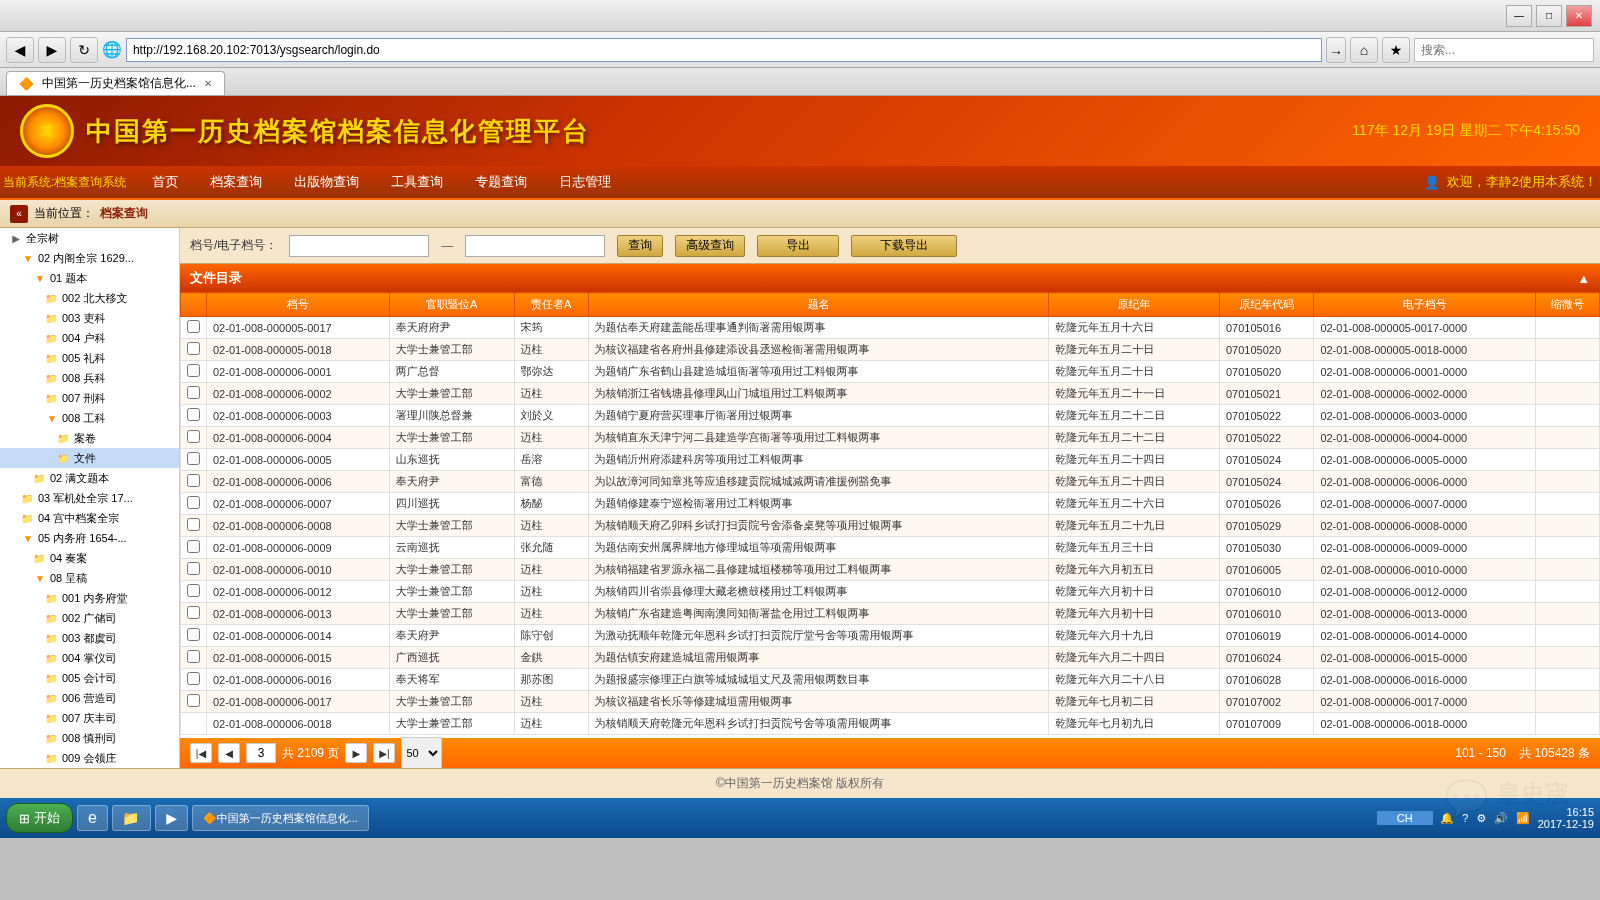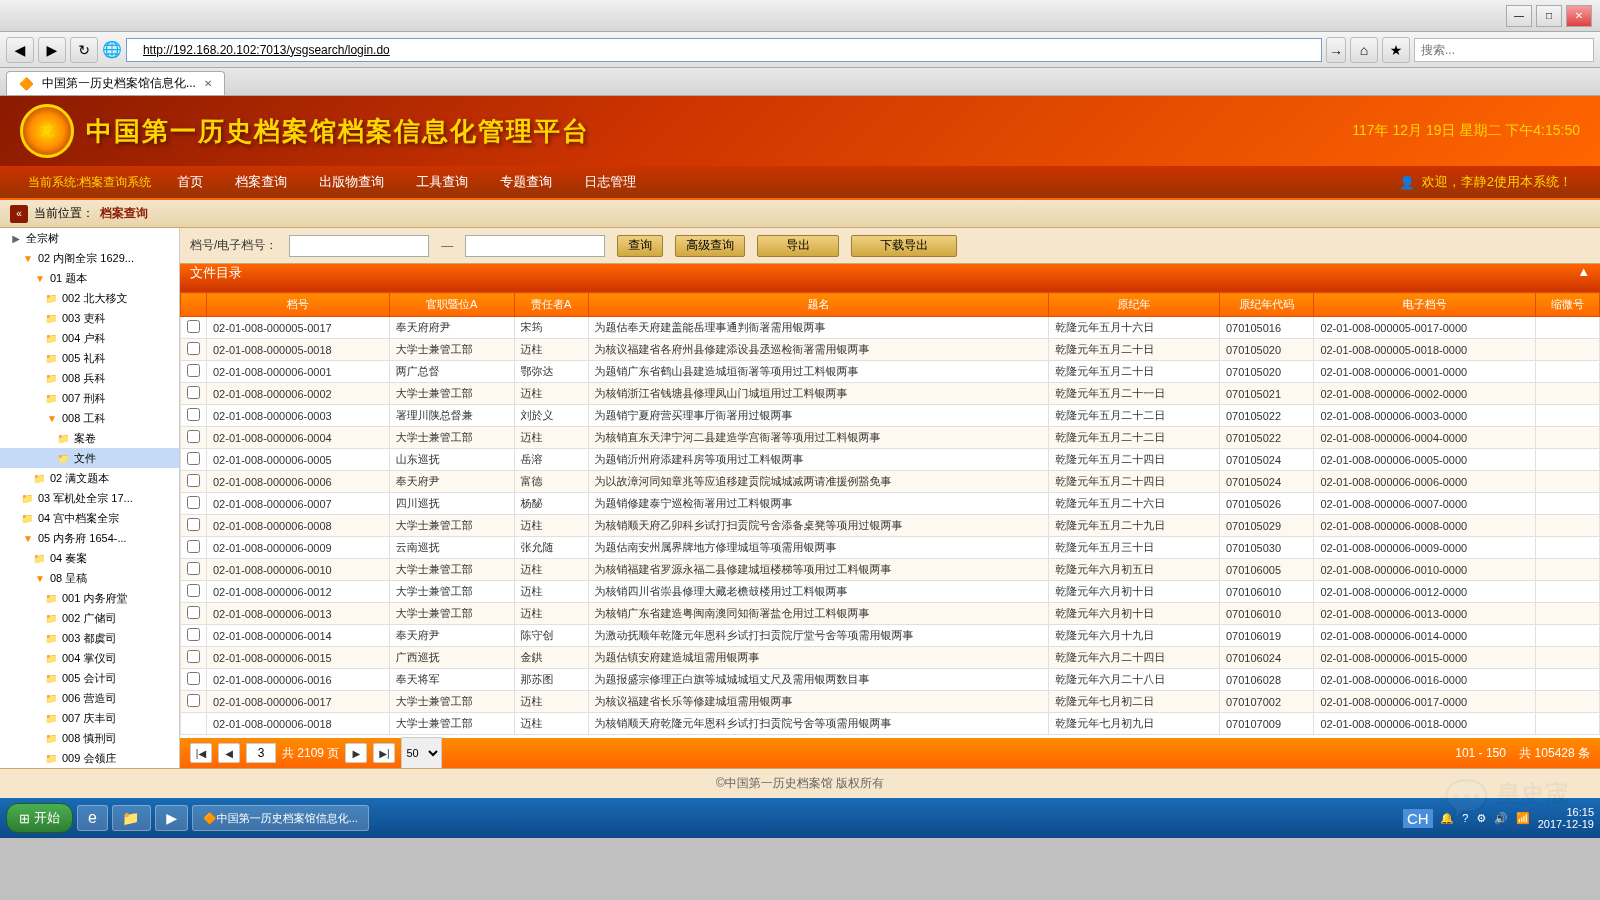--- a/index.html
+++ b/index.html
@@ -23,21 +23,21 @@
       background: linear-gradient(to bottom, #f5f5f5, #e0e0e0);
       height: 36px;
       display: flex;
       align-items: center;
       padding: 0 6px;
       gap: 4px;
       border-bottom: 1px solid #aaa;
     }
     .nav-btn { width: 28px; height: 26px; border: 1px solid #bbb; background: linear-gradient(to bottom, #f5f5f5, #ddd); cursor: pointer; display: flex; align-items: center; justify-content: center; font-size: 14px; border-radius: 3px; }
     .address-bar-container { flex: 1; display: flex; align-items: center; gap: 4px; }
-    .address-bar { flex: 1; height: 24px; border: 1px solid #7a9cc5; padding: 0 16px; font-size: 12px; background: white; text-decoration: underline; }
+    .address-bar { flex: 1; height: 24px; border: 1px solid #7a9cc5; padding: 0 6px; font-size: 12px; background: white; }
     .browser-search { width: 180px; height: 24px; border: 1px solid #bbb; padding: 0 6px; font-size: 12px; }
     .tab-bar {
       background: linear-gradient(to bottom, #e8e8e8, #d5d5d5);
       height: 28px;
       display: flex;
       align-items: flex-end;
       padding: 0 6px;
       border-bottom: 1px solid #aaa;
     }
     .tab {
@@ -69,21 +69,21 @@
     .app-logo-icon { width: 54px; height: 54px; background: radial-gradient(circle, #FFD700, #FF8C00, #8B1A00); border-radius: 50%; border: 3px solid #FFD700; display: flex; align-items: center; justify-content: center; color: #FFD700; font-size: 20px; }
     .app-title { color: #FFD700; font-size: 26px; font-weight: bold; text-shadow: 2px 2px 4px rgba(0,0,0,0.5); letter-spacing: 2px; }
     .app-datetime { color: #FFD700; font-size: 14px; }
 
     
     .app-nav {
       background: linear-gradient(to bottom, #CC3300, #993300);
       height: 34px;
       display: flex;
       align-items: center;
-      padding: 0 28px;
+      padding: 0 3px;
       gap: 0;
       border-bottom: 2px solid #FF6600;
     }
     .nav-item { color: white; padding: 0 16px; height: 34px; display: flex; align-items: center; cursor: pointer; font-size: 13px; }
     .nav-welcome { margin-left: auto; color: #FFD700; font-size: 13px; display: flex; align-items: center; gap: 6px; }
     
     .breadcrumb-bar {
       background: linear-gradient(to bottom, #f5e6cc, #e8d4aa);
       height: 28px;
       display: flex;
@@ -138,25 +138,25 @@
     .search-input2 { height: 22px; border: 1px solid #aaa; padding: 0 4px; font-size: 12px; width: 140px; }
     .search-btn { height: 22px; padding: 0 10px; background: linear-gradient(to bottom, #f0d080, #d0a840); border: 1px solid #a08030; cursor: pointer; font-size: 12px; border-radius: 2px; }
     .export-btn { height: 22px; padding: 0 28px; background: linear-gradient(to bottom, #f0d080, #d0a840); border: 1px solid #a08030; cursor: pointer; font-size: 12px; border-radius: 2px; }
 
     
     .file-list-container { flex: 1; overflow: hidden; display: flex; flex-direction: column; }
     .file-list-header {
       background: linear-gradient(to bottom, #FF6600, #CC3300);
       height: 28px;
       display: flex;
-      align-items: flex-start;
+      align-items: center;
       padding: 0 10px;
       color: white;
       font-size: 13px;
-      font-weight: normal;
+      font-weight: bold;
     }
     .close-icon-right { margin-left: auto; color: white; cursor: pointer; }
 
     
     .table-container { flex: 1; overflow-y: auto; background: white; }
     table { width: 100%; border-collapse: collapse; font-size: 11px; }
     th {
       background: linear-gradient(to bottom, #FF8C00, #FF6600);
       color: white;
       padding: 4px 6px;
@@ -678,21 +678,21 @@
     <span>开始</span>
   </button>
   <div class="taskbar-item" style="font-size:16px;">e</div>
   <div class="taskbar-item" style="font-size:14px;">📁</div>
   <div class="taskbar-item" style="font-size:14px;">▶</div>
   <div class="taskbar-item" style="max-width:200px; overflow:hidden; text-overflow:ellipsis;">
     <span>🔶</span>
     中国第一历史档案馆信息化...
   </div>
   <div class="taskbar-right">
-    <span style="background:#4a90d9; padding:1px 4px; font-size:15px;">CH</span>
+    <span style="background:#4a90d9; padding:1px 20px; font-size:11px;">CH</span>
     <span>🔔</span>
     <span>?</span>
     <span>⚙</span>
     <span>🔊</span>
     <span>📶</span>
     <div class="taskbar-clock">
       <div>16:15</div>
       <div>2017-12-19</div>
     </div>
   </div>

